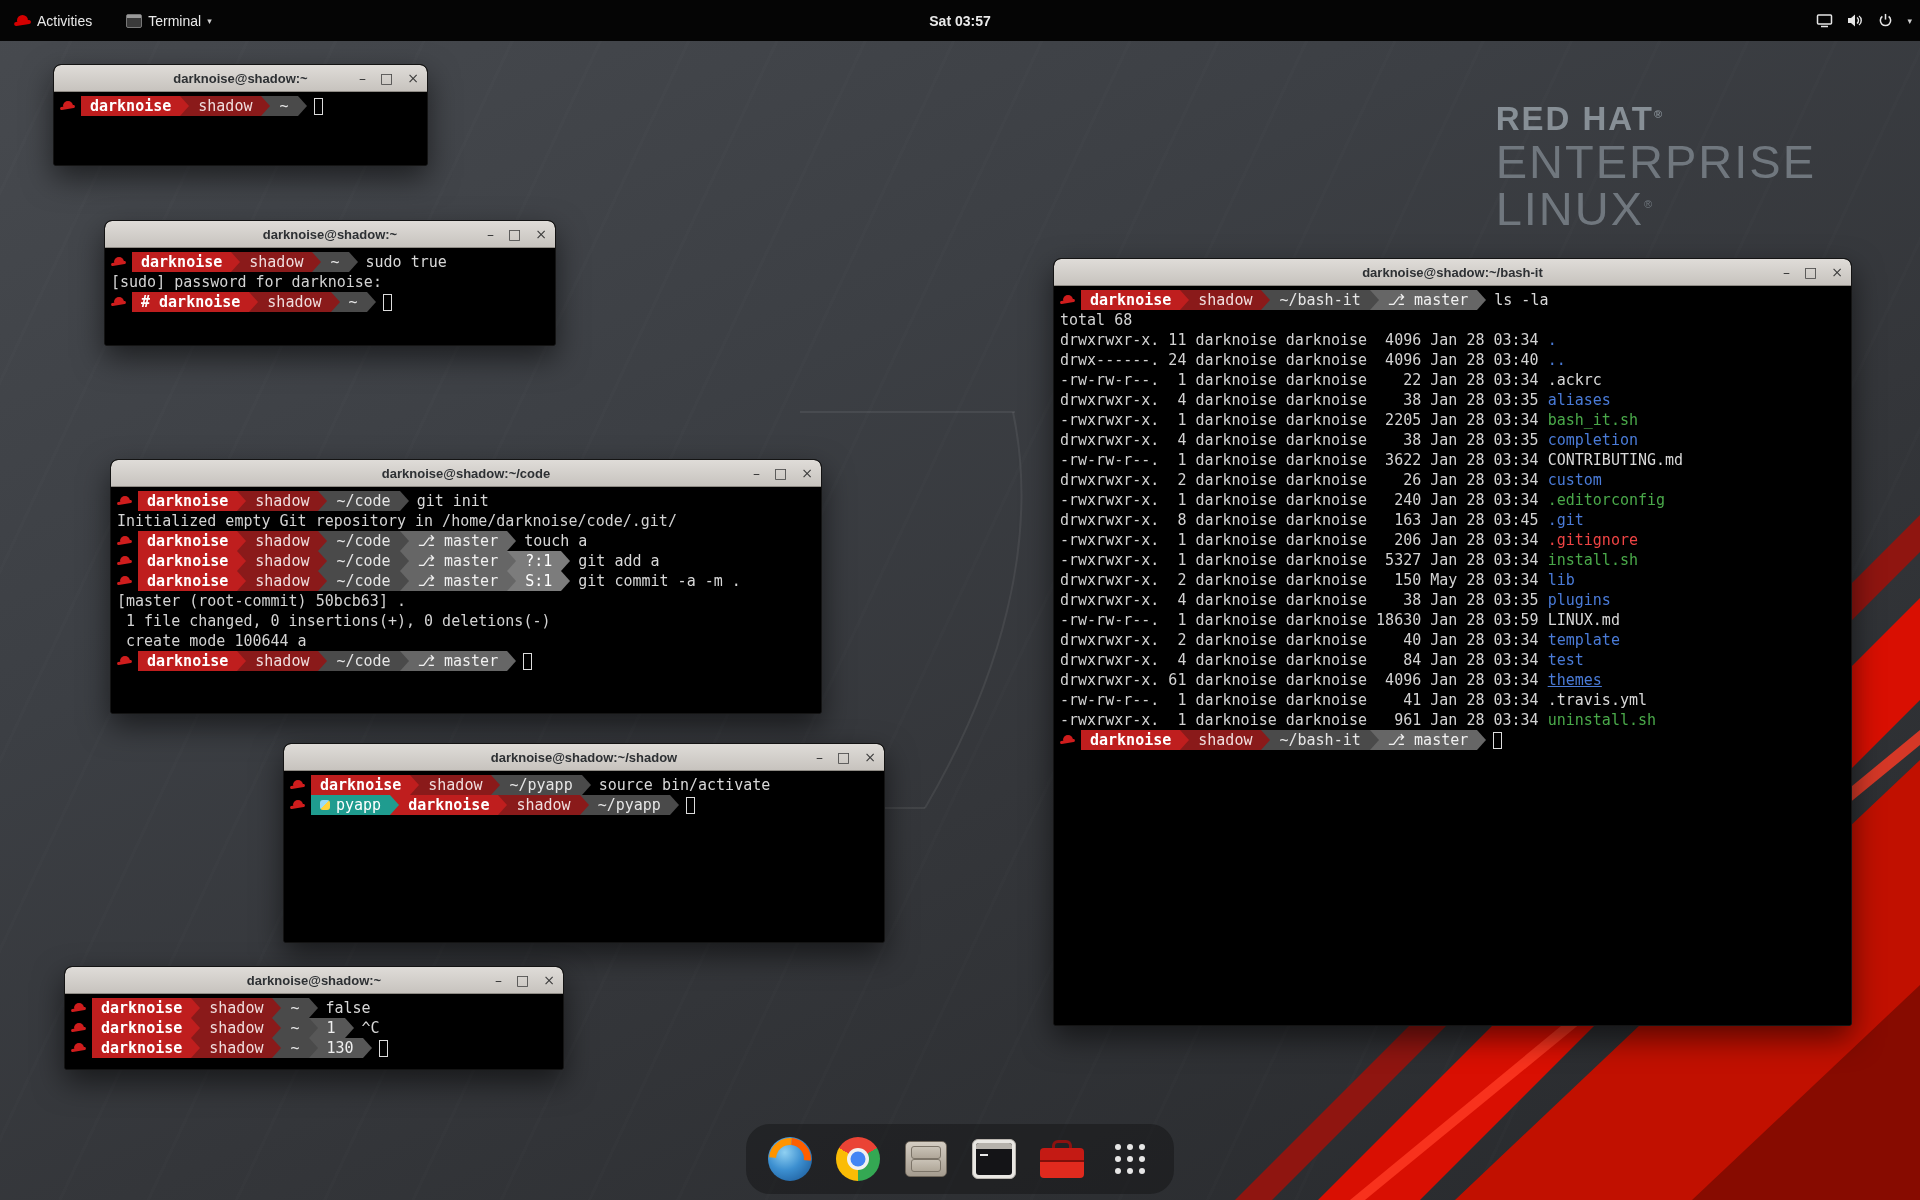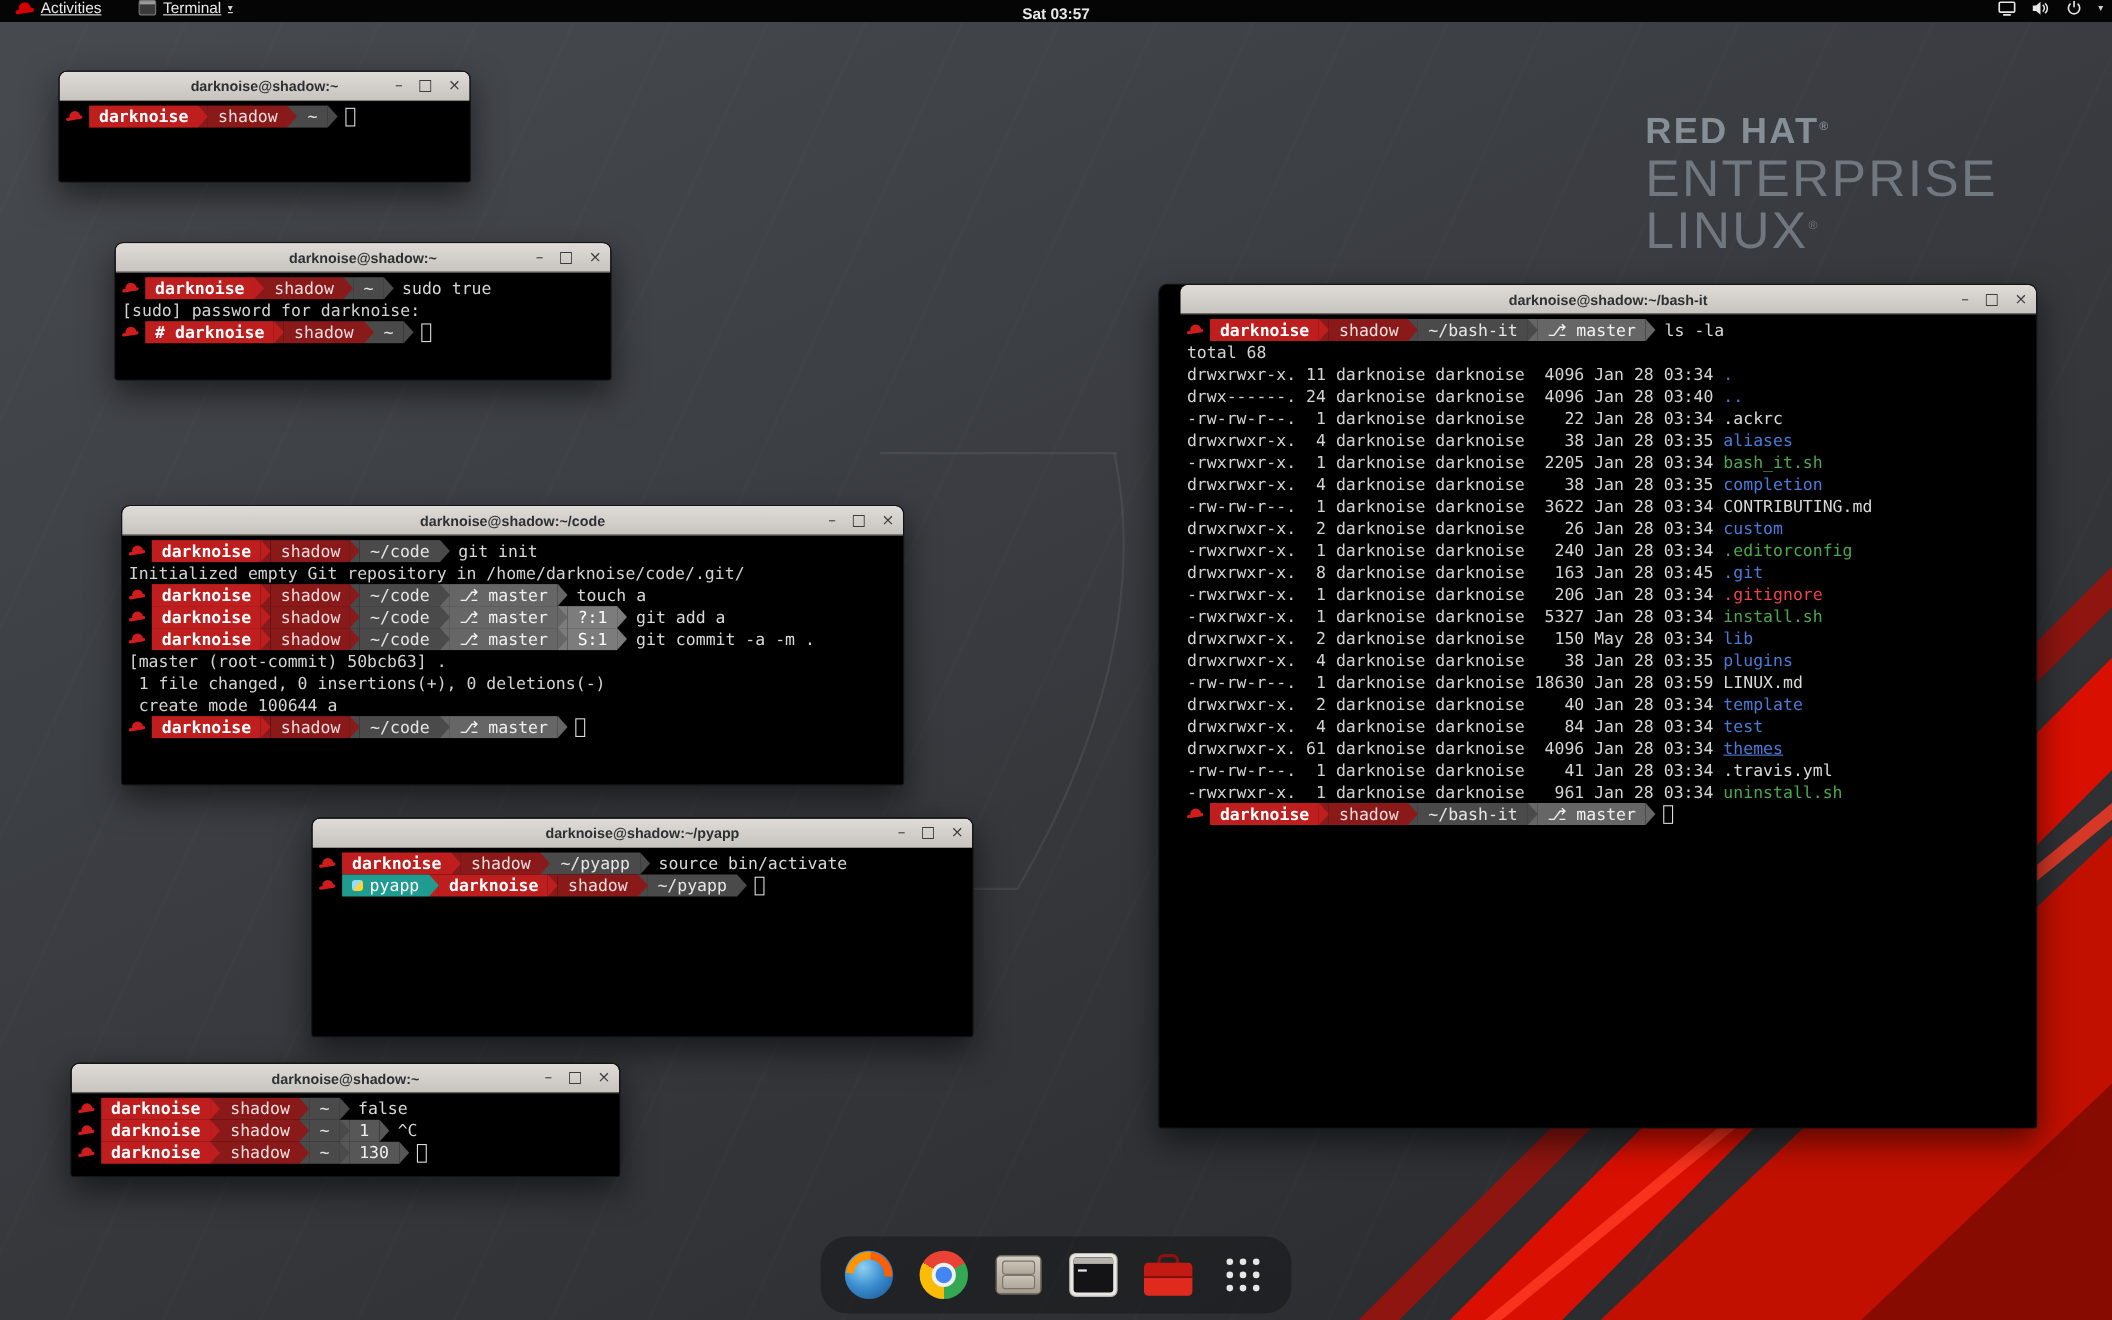--- a/index.html
+++ b/index.html
@@ -7,22 +7,22 @@
   body { font-family:"Liberation Sans", sans-serif; background:#323437; position:relative; }
 
   .desktop { position:absolute; inset:0; width:1920px; height:1200px; overflow:hidden;
     background: linear-gradient(155deg, #474a4f 0%, #3c3f44 35%, #34363a 60%, #27292c 100%); }
   .desktop::before { content:""; position:absolute; inset:0;
     background: repeating-linear-gradient(115deg, rgba(255,255,255,0.012) 0 3px, transparent 3px 80px);
     pointer-events:none; }
   .wallpaper-svg { position:absolute; inset:0; z-index:0; }
 
   
-  .topbar { position:absolute; top:0; left:0; right:0; height:20px; background:#050505;
-    color:#e9e9e9; display:flex; align-items:flex-end; z-index:300; font-size:14px;text-decoration:underline; }
+  .topbar { position:absolute; top:0; left:0; right:0; height:41px; background:#050505;
+    color:#e9e9e9; display:flex; align-items:center; z-index:300; font-size:14px; }
   .tb-left { display:flex; align-items:center; gap:22px; padding-left:8px; }
   .hotspot { display:flex; align-items:center; gap:6px; cursor:pointer; padding:0 6px; height:26px; }
   .clock { position:absolute; left:50%; transform:translateX(-50%); font-weight:bold; font-size:14px; }
   .tb-right { position:absolute; right:8px; display:flex; align-items:center; gap:14px; height:26px; }
   .caret { font-size:9px; color:#cfcfcf; }
 
   
   .fedora { position:relative; width:17px; height:17px; display:inline-block; }
   .fedora::before { content:""; position:absolute; left:3px; top:3px; width:11px; height:7px;
     background:#d40000; border-radius:6px 6px 1px 1px; }
@@ -179,21 +179,21 @@
         <div class="tline"><span class="phat"></span><span class="seg" style="background: rgb(191, 30, 30); color: rgb(255, 255, 255); font-weight: bold;">darknoise</span><span class="sep" style="border-left-color: rgb(191, 30, 30); background: rgb(138, 26, 26);"></span><span class="seg" style="background: rgb(138, 26, 26); color: rgb(240, 222, 222);">shadow</span><span class="sep" style="border-left-color: rgb(138, 26, 26); background: rgb(74, 74, 74);"></span><span class="seg" style="background: rgb(74, 74, 74); color: rgb(230, 230, 230);">~/code</span><span class="sep" style="border-left-color: rgb(74, 74, 74); background: rgb(102, 102, 102);"></span><span class="seg" style="background: rgb(102, 102, 102); color: rgb(240, 240, 240);">⎇ master</span><span class="sep" style="border-left-color: rgb(102, 102, 102); background: rgb(124, 124, 124);"></span><span class="seg" style="background: rgb(124, 124, 124); color: rgb(255, 255, 255);">?:1</span><span class="sep" style="border-left-color: rgb(124, 124, 124); background: transparent;"></span><span class="cmd">git add a</span></div>
         <div class="tline"><span class="phat"></span><span class="seg" style="background: rgb(191, 30, 30); color: rgb(255, 255, 255); font-weight: bold;">darknoise</span><span class="sep" style="border-left-color: rgb(191, 30, 30); background: rgb(138, 26, 26);"></span><span class="seg" style="background: rgb(138, 26, 26); color: rgb(240, 222, 222);">shadow</span><span class="sep" style="border-left-color: rgb(138, 26, 26); background: rgb(74, 74, 74);"></span><span class="seg" style="background: rgb(74, 74, 74); color: rgb(230, 230, 230);">~/code</span><span class="sep" style="border-left-color: rgb(74, 74, 74); background: rgb(102, 102, 102);"></span><span class="seg" style="background: rgb(102, 102, 102); color: rgb(240, 240, 240);">⎇ master</span><span class="sep" style="border-left-color: rgb(102, 102, 102); background: rgb(124, 124, 124);"></span><span class="seg" style="background: rgb(124, 124, 124); color: rgb(255, 255, 255);">S:1</span><span class="sep" style="border-left-color: rgb(124, 124, 124); background: transparent;"></span><span class="cmd">git commit -a -m .</span></div>
         <div class="tline"><span class="tout">[master (root-commit) 50bcb63] .</span></div>
         <div class="tline"><span class="tout"> 1 file changed, 0 insertions(+), 0 deletions(-)</span></div>
         <div class="tline"><span class="tout"> create mode 100644 a</span></div>
         <div class="tline"><span class="phat"></span><span class="seg" style="background: rgb(191, 30, 30); color: rgb(255, 255, 255); font-weight: bold;">darknoise</span><span class="sep" style="border-left-color: rgb(191, 30, 30); background: rgb(138, 26, 26);"></span><span class="seg" style="background: rgb(138, 26, 26); color: rgb(240, 222, 222);">shadow</span><span class="sep" style="border-left-color: rgb(138, 26, 26); background: rgb(74, 74, 74);"></span><span class="seg" style="background: rgb(74, 74, 74); color: rgb(230, 230, 230);">~/code</span><span class="sep" style="border-left-color: rgb(74, 74, 74); background: rgb(102, 102, 102);"></span><span class="seg" style="background: rgb(102, 102, 102); color: rgb(240, 240, 240);">⎇ master</span><span class="sep" style="border-left-color: rgb(102, 102, 102); background: transparent;"></span><span class="cursor"></span></div>
       </div>
     </div>
   <div class="twin" style="left:283px; top:743px; width:602px; height:200px;">
       <div class="tb">
-        <div class="tb-title">darknoise@shadow:~/pyapp</div>
+        <div class="tb-title">darknoise@shadow:~/shadow</div>
         <div class="tb-btns">
           <span class="tb-btn">–</span>
           <span class="tb-btn">□</span>
           <span class="tb-btn">×</span>
         </div>
       </div>
       <div class="term-body">
         <div class="tline"><span class="phat"></span><span class="seg" style="background: rgb(191, 30, 30); color: rgb(255, 255, 255); font-weight: bold;">darknoise</span><span class="sep" style="border-left-color: rgb(191, 30, 30); background: rgb(138, 26, 26);"></span><span class="seg" style="background: rgb(138, 26, 26); color: rgb(240, 222, 222);">shadow</span><span class="sep" style="border-left-color: rgb(138, 26, 26); background: rgb(74, 74, 74);"></span><span class="seg" style="background: rgb(74, 74, 74); color: rgb(230, 230, 230);">~/pyapp</span><span class="sep" style="border-left-color: rgb(74, 74, 74); background: transparent;"></span><span class="cmd">source bin/activate</span></div>
         <div class="tline"><span class="phat"></span><span class="seg" style="background: rgb(31, 156, 143); color: rgb(255, 255, 255);"><span class="pyico"></span>pyapp</span><span class="sep" style="border-left-color: rgb(31, 156, 143); background: rgb(191, 30, 30);"></span><span class="seg" style="background: rgb(191, 30, 30); color: rgb(255, 255, 255); font-weight: bold;">darknoise</span><span class="sep" style="border-left-color: rgb(191, 30, 30); background: rgb(138, 26, 26);"></span><span class="seg" style="background: rgb(138, 26, 26); color: rgb(240, 222, 222);">shadow</span><span class="sep" style="border-left-color: rgb(138, 26, 26); background: rgb(74, 74, 74);"></span><span class="seg" style="background: rgb(74, 74, 74); color: rgb(230, 230, 230);">~/pyapp</span><span class="sep" style="border-left-color: rgb(74, 74, 74); background: transparent;"></span><span class="cursor"></span></div>
       </div>
@@ -206,21 +206,21 @@
           <span class="tb-btn">□</span>
           <span class="tb-btn">×</span>
         </div>
       </div>
       <div class="term-body">
         <div class="tline"><span class="phat"></span><span class="seg" style="background: rgb(191, 30, 30); color: rgb(255, 255, 255); font-weight: bold;">darknoise</span><span class="sep" style="border-left-color: rgb(191, 30, 30); background: rgb(138, 26, 26);"></span><span class="seg" style="background: rgb(138, 26, 26); color: rgb(240, 222, 222);">shadow</span><span class="sep" style="border-left-color: rgb(138, 26, 26); background: rgb(74, 74, 74);"></span><span class="seg" style="background: rgb(74, 74, 74); color: rgb(230, 230, 230);">~</span><span class="sep" style="border-left-color: rgb(74, 74, 74); background: transparent;"></span><span class="cmd">false</span></div>
         <div class="tline"><span class="phat"></span><span class="seg" style="background: rgb(191, 30, 30); color: rgb(255, 255, 255); font-weight: bold;">darknoise</span><span class="sep" style="border-left-color: rgb(191, 30, 30); background: rgb(138, 26, 26);"></span><span class="seg" style="background: rgb(138, 26, 26); color: rgb(240, 222, 222);">shadow</span><span class="sep" style="border-left-color: rgb(138, 26, 26); background: rgb(74, 74, 74);"></span><span class="seg" style="background: rgb(74, 74, 74); color: rgb(230, 230, 230);">~</span><span class="sep" style="border-left-color: rgb(74, 74, 74); background: rgb(87, 87, 87);"></span><span class="seg" style="background: rgb(87, 87, 87); color: rgb(240, 240, 240);">1</span><span class="sep" style="border-left-color: rgb(87, 87, 87); background: transparent;"></span><span class="cmd">^C</span></div>
         <div class="tline"><span class="phat"></span><span class="seg" style="background: rgb(191, 30, 30); color: rgb(255, 255, 255); font-weight: bold;">darknoise</span><span class="sep" style="border-left-color: rgb(191, 30, 30); background: rgb(138, 26, 26);"></span><span class="seg" style="background: rgb(138, 26, 26); color: rgb(240, 222, 222);">shadow</span><span class="sep" style="border-left-color: rgb(138, 26, 26); background: rgb(74, 74, 74);"></span><span class="seg" style="background: rgb(74, 74, 74); color: rgb(230, 230, 230);">~</span><span class="sep" style="border-left-color: rgb(74, 74, 74); background: rgb(87, 87, 87);"></span><span class="seg" style="background: rgb(87, 87, 87); color: rgb(240, 240, 240);">130</span><span class="sep" style="border-left-color: rgb(87, 87, 87); background: transparent;"></span><span class="cursor"></span></div>
       </div>
     </div>
-  <div class="twin" style="left:1053px; top:258px; width:799px; height:768px;padding-left:19px;">
+  <div class="twin" style="left:1053px; top:258px; width:799px; height:768px;">
       <div class="tb">
         <div class="tb-title">darknoise@shadow:~/bash-it</div>
         <div class="tb-btns">
           <span class="tb-btn">–</span>
           <span class="tb-btn">□</span>
           <span class="tb-btn">×</span>
         </div>
       </div>
       <div class="term-body">
         <div class="tline"><span class="phat"></span><span class="seg" style="background: rgb(191, 30, 30); color: rgb(255, 255, 255); font-weight: bold;">darknoise</span><span class="sep" style="border-left-color: rgb(191, 30, 30); background: rgb(138, 26, 26);"></span><span class="seg" style="background: rgb(138, 26, 26); color: rgb(240, 222, 222);">shadow</span><span class="sep" style="border-left-color: rgb(138, 26, 26); background: rgb(74, 74, 74);"></span><span class="seg" style="background: rgb(74, 74, 74); color: rgb(230, 230, 230);">~/bash-it</span><span class="sep" style="border-left-color: rgb(74, 74, 74); background: rgb(102, 102, 102);"></span><span class="seg" style="background: rgb(102, 102, 102); color: rgb(240, 240, 240);">⎇ master</span><span class="sep" style="border-left-color: rgb(102, 102, 102); background: transparent;"></span><span class="cmd">ls -la</span></div>

